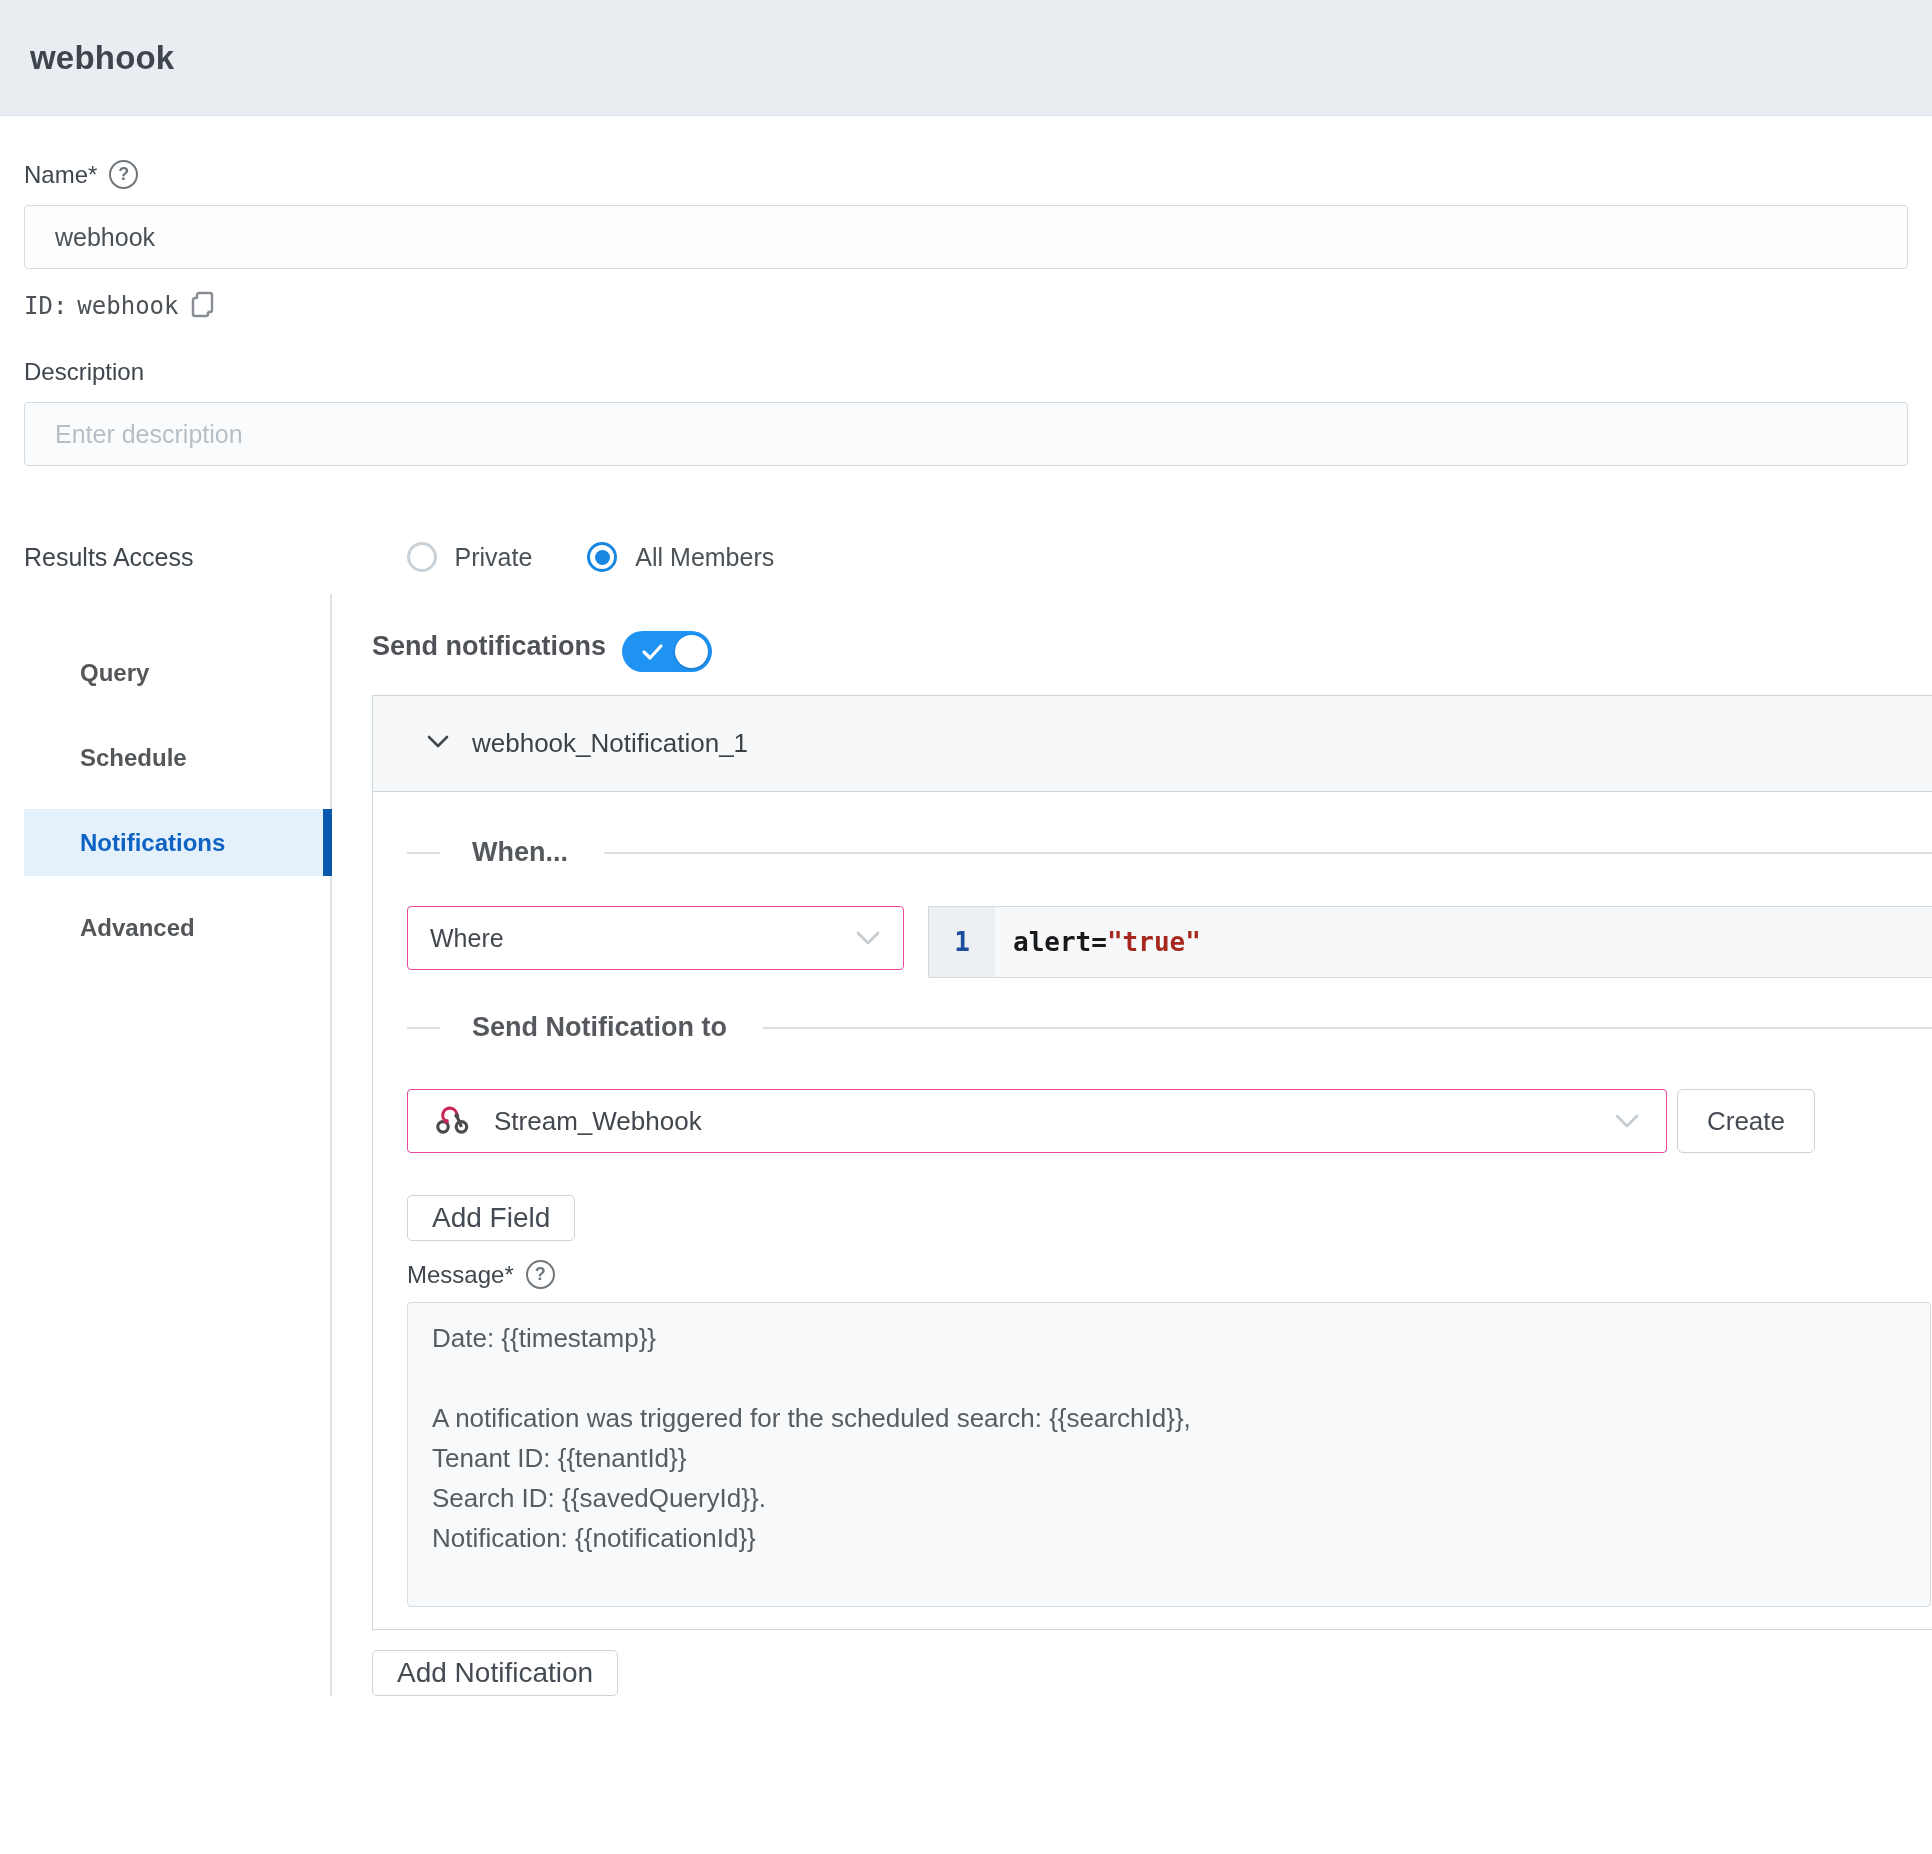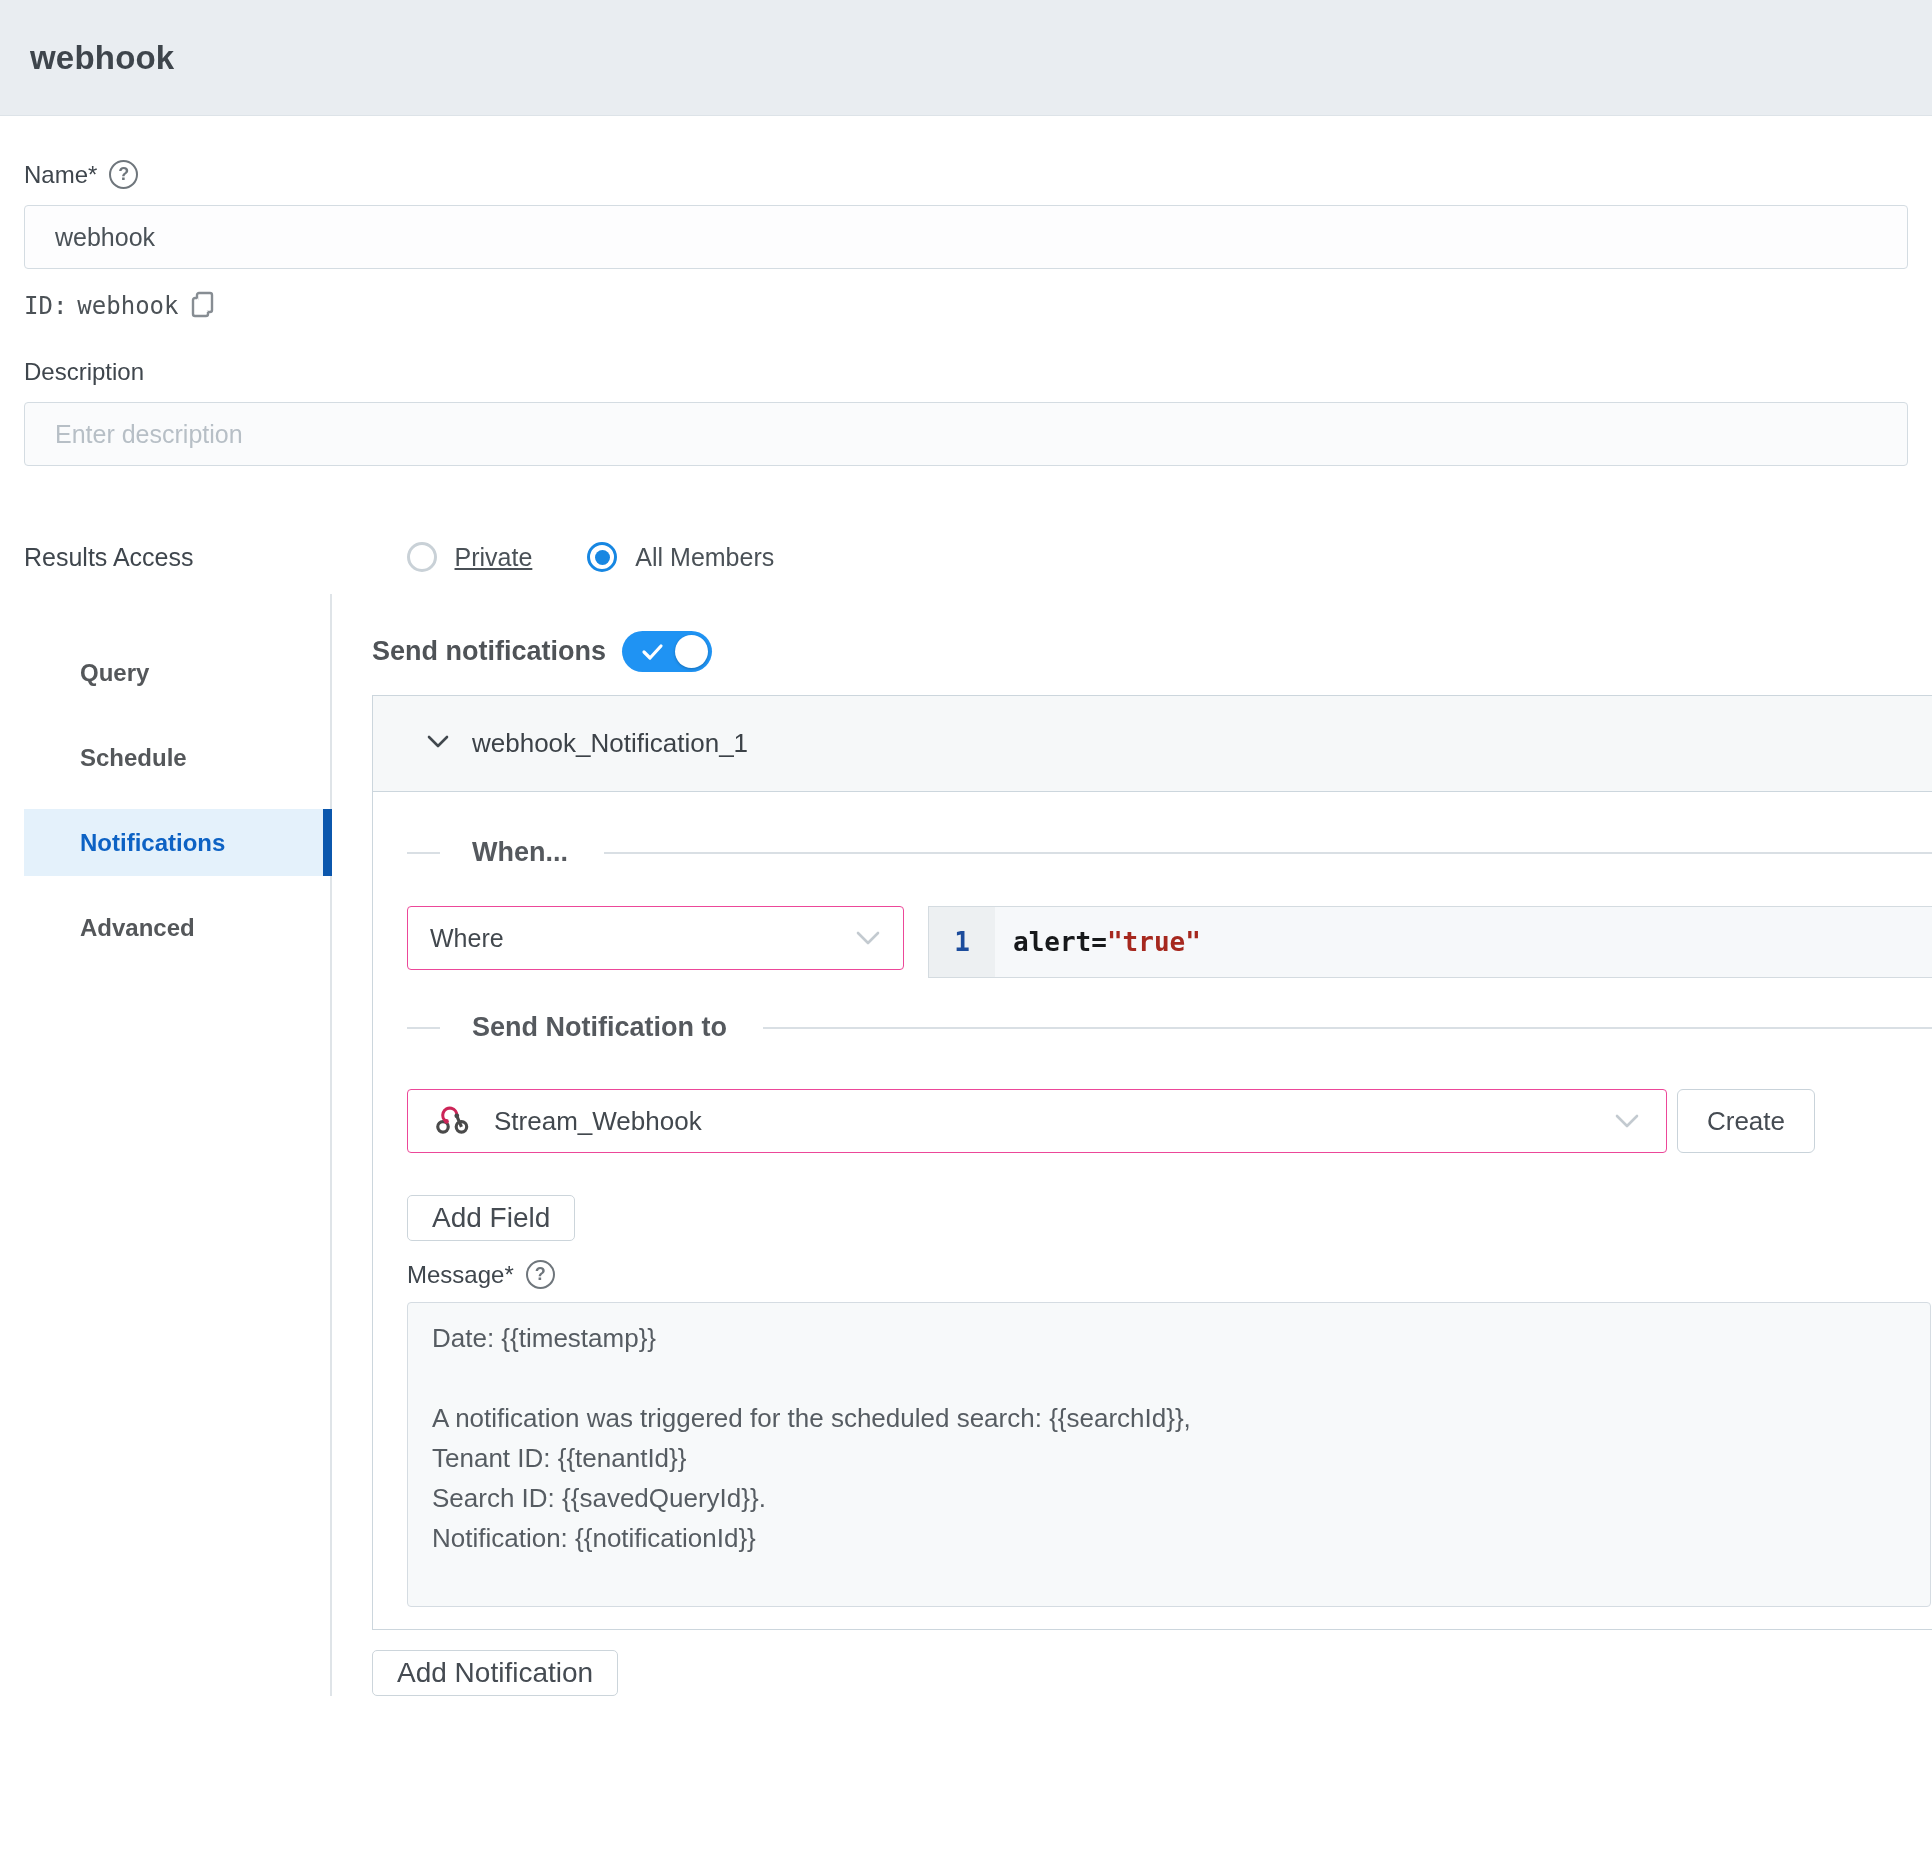--- a/index.html
+++ b/index.html
@@ -26,39 +26,39 @@
   .name-row { margin-top:44px; }
   .name-input { margin-top:16px; }
   .id-row { margin-top:22px; display:flex; align-items:center; gap:10px;
             font-family:"DejaVu Sans Mono", monospace; font-size:24px; color:#4c5257; }
   .copy-ic { display:inline-flex; }
   .desc-lbl { margin-top:38px; }
   .desc-input { margin-top:16px; }
   .ra-row { margin-top:76px; display:flex; align-items:center; }
   .ra-row .lbl { font-size:25px; }
   .radio-opt { display:flex; align-items:center; gap:18px; cursor:default; }
-  .radio-opt.first { margin-left:213px;text-decoration:underline; }
+  .radio-opt.first { margin-left:213px; }
   .radio-opt.second { margin-left:55px;align-items:flex-end; }
   .radio { width:30px; height:30px; border-radius:50%; border:3px solid #c9d1d7; background:#fff;
            display:flex; align-items:center; justify-content:center; }
   .radio.sel { border-color:#1787e2; }
   .radio.sel::after { content:""; width:15px; height:15px; border-radius:50%; background:#1787e2; }
   .radio-lbl { font-size:25px; color:#4a5157; }
 
   
   .workspace { display:flex; margin-top:22px; }
   .side { width:308px; flex:0 0 308px; border-right:2px solid #dfe4e8; padding-top:45px; }
   .tab { height:67px; display:flex; align-items:center; padding-left:56px;
          font-size:24px; font-weight:600; color:#54575a; margin-bottom:18px; position:relative; }
   .tab.active { background:#e4f1fb; color:#0d62c4; }
   .tab.active::after { content:""; position:absolute; right:-2px; top:0; bottom:0; width:9px; background:#0b57ad; }
 
   .main { flex:1; padding-left:40px; min-width:0; }
 
-  .toggle-row { margin-top:37px; display:flex; align-items:center; gap:16px; }
+  .toggle-row { margin-top:37px; display:flex; gap:16px; }
   .toggle-lbl { font-size:27px; font-weight:600; color:#4f5357; }
   .toggle { width:90px; height:41px; border-radius:21px; background:#1f93f3; position:relative;
             display:flex; align-items:center; }
   .toggle .check { margin-left:19px; display:flex; }
   .toggle .knob { position:absolute; top:4px; right:4px; width:33px; height:33px; border-radius:50%;
                   background:#fff; box-shadow:0 1px 3px rgba(0,0,0,.25); }
 
   
   .panel { margin-top:23px; margin-right:-30px; border:1px solid #ccd6dd; border-right:none; background:#fff; }
   .panel-head { height:96px; background:#f6f8f9; border-bottom:1px solid #ccd6dd;

